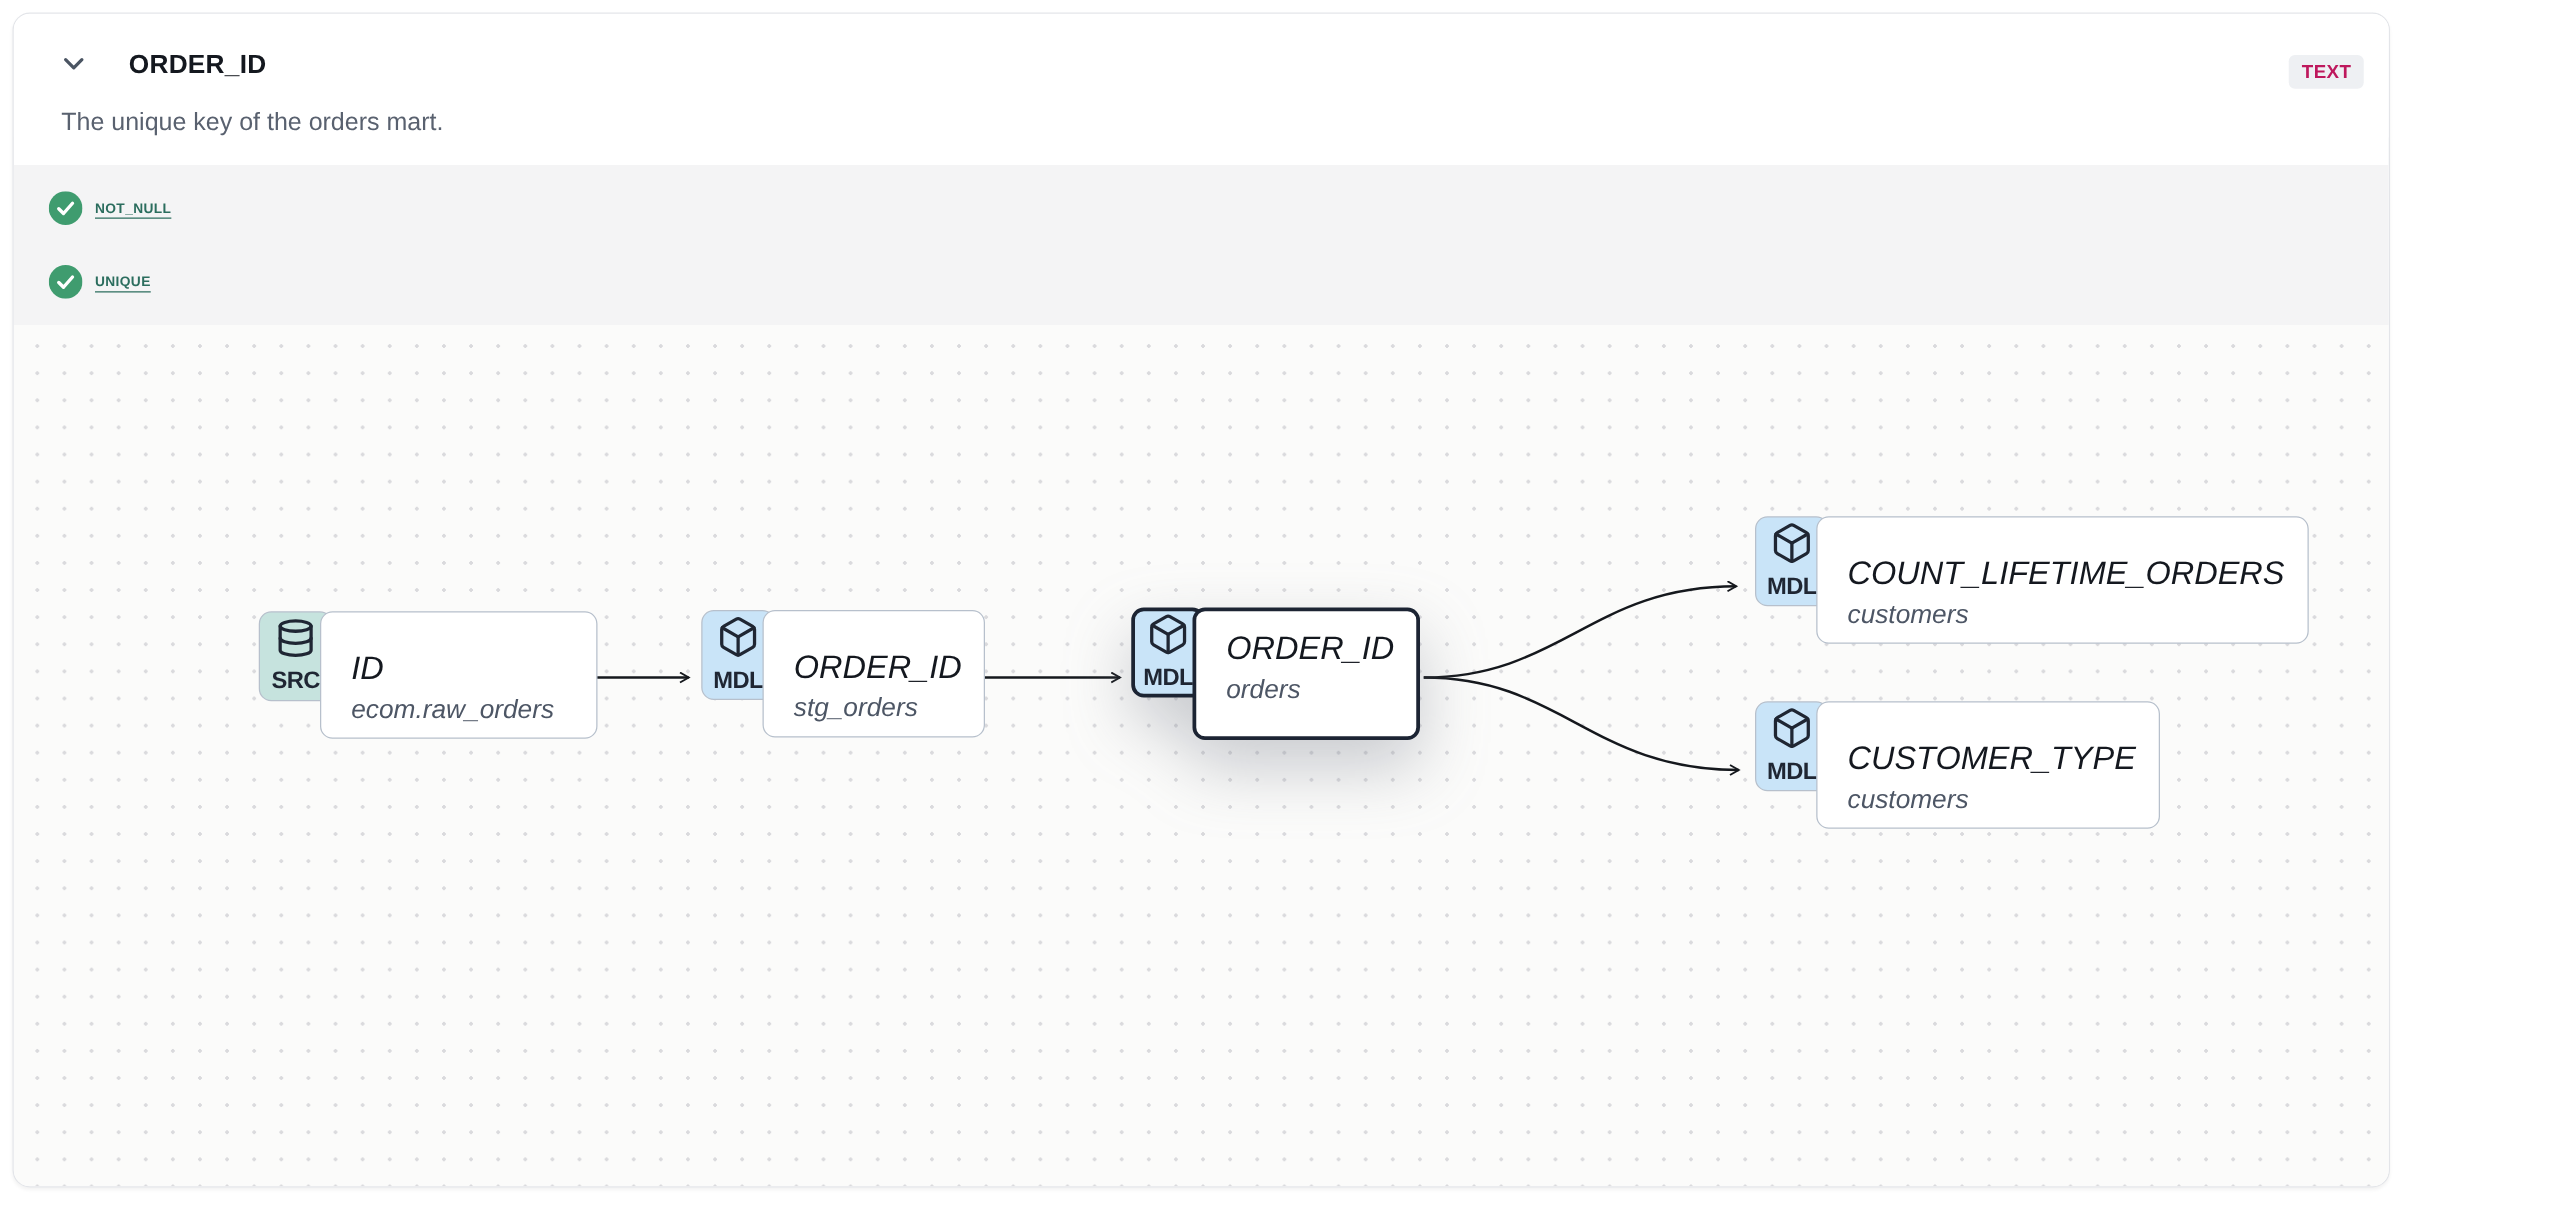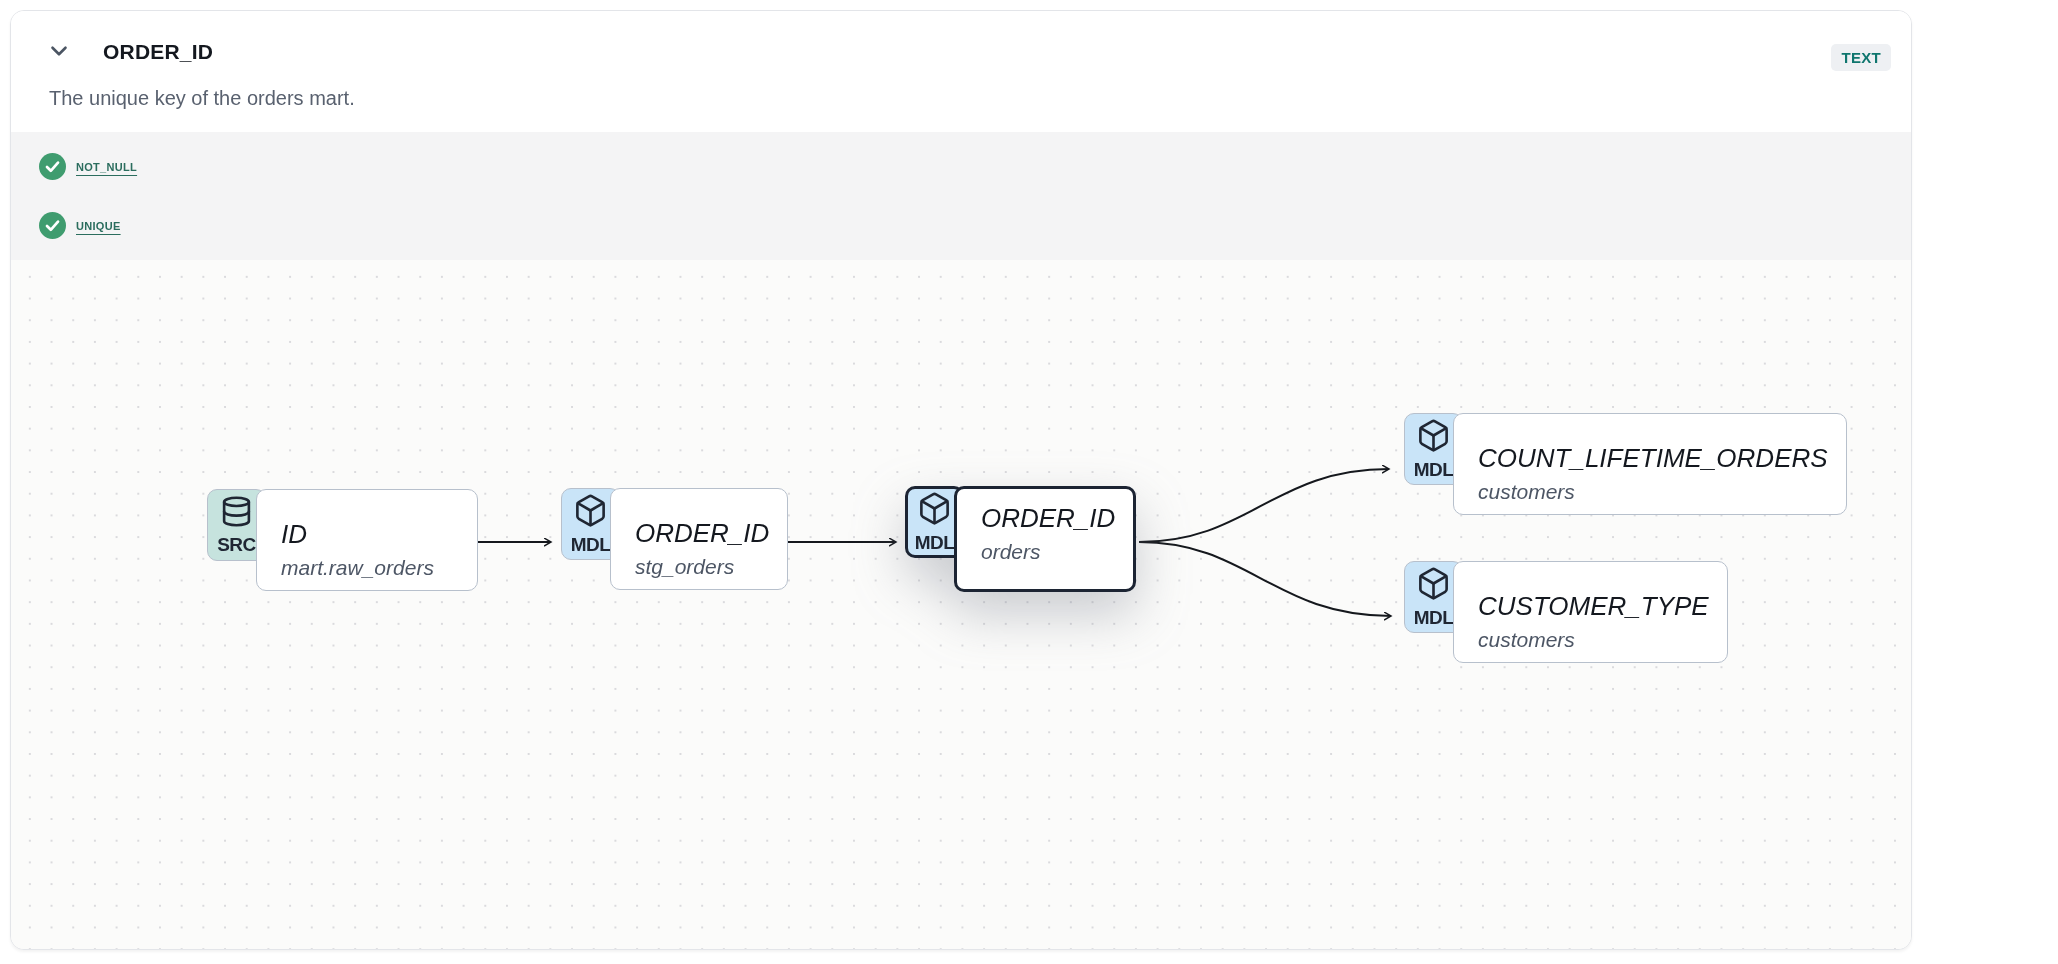--- a/index.html
+++ b/index.html
@@ -13,21 +13,21 @@
 
   
   .header { padding:22px 20px 0 20px; background:#fff; }
   .title-row { display:flex; align-items:center; }
   .chevron-btn { width:36px; height:36px; margin-left:10px; border:none;
     background:transparent; display:flex; align-items:center; justify-content:center;
     cursor:pointer; color:#4b5563; }
   .page-title { margin-left:26px; font-size:21px; font-weight:700; color:#14181f;
     letter-spacing:.2px; }
   .spacer { flex:1; }
-  .type-badge { background:#eef0f3; color:#0f766e; font-size:15px; font-weight:600;
+  .type-badge { background:#eef0f3; color:#be185d; font-size:15px; font-weight:600;
     padding:5px 10px; border-radius:5px; letter-spacing:.3px;margin-top:11px; }
   .desc { margin:16px 0 0 18px; font-size:20px; color:#59616f; }
 
   
   .tests { margin-top:22px; background:#f4f4f5; padding:21px 28px; }
   .test-row { display:flex; align-items:center; height:27px; }
   .test-row + .test-row { margin-top:32px; }
   .check-wrap { width:27px; height:27px; flex:none; }
   .test-link { margin-left:10px; font-size:11px; font-weight:600; color:#2b6d5e;
     text-decoration:underline; text-underline-offset:4px; letter-spacing:.3px; }
@@ -130,21 +130,21 @@
           <svg width="33" height="33" viewBox="0 0 24 24" fill="none" stroke="#1f2633" stroke-width="1.9" stroke-linecap="round">
               <ellipse cx="12" cy="5" rx="9" ry="3"></ellipse>
               <path d="M3 5v14a9 3 0 0 0 18 0V5"></path>
               <path d="M3 12a9 3 0 0 0 18 0"></path>
             </svg>
         </span>
         <span class="nbadge-label">SRC</span>
       </div>
       <div class="ncard" style="min-width:222px;">
         <div class="ntitle">ID</div>
-        <div class="nsub">mart.raw_orders</div>
+        <div class="nsub">ecom.raw_orders</div>
       </div>
     </div>
 
     <div class="node" style="left:550px; top:228px;">
       <div class="nbadge mdl">
         <span>
           <svg width="35" height="35" viewBox="0 0 24 24" fill="none" stroke="#1f2633" stroke-width="1.8" stroke-linecap="round" stroke-linejoin="round">
               <path d="M21 8a2 2 0 0 0-1-1.73l-7-4a2 2 0 0 0-2 0l-7 4A2 2 0 0 0 3 8v8a2 2 0 0 0 1 1.73l7 4a2 2 0 0 0 2 0l7-4A2 2 0 0 0 21 16Z"></path>
               <path d="m3.3 7 8.7 5 8.7-5"></path>
               <path d="M12 22V12"></path>

